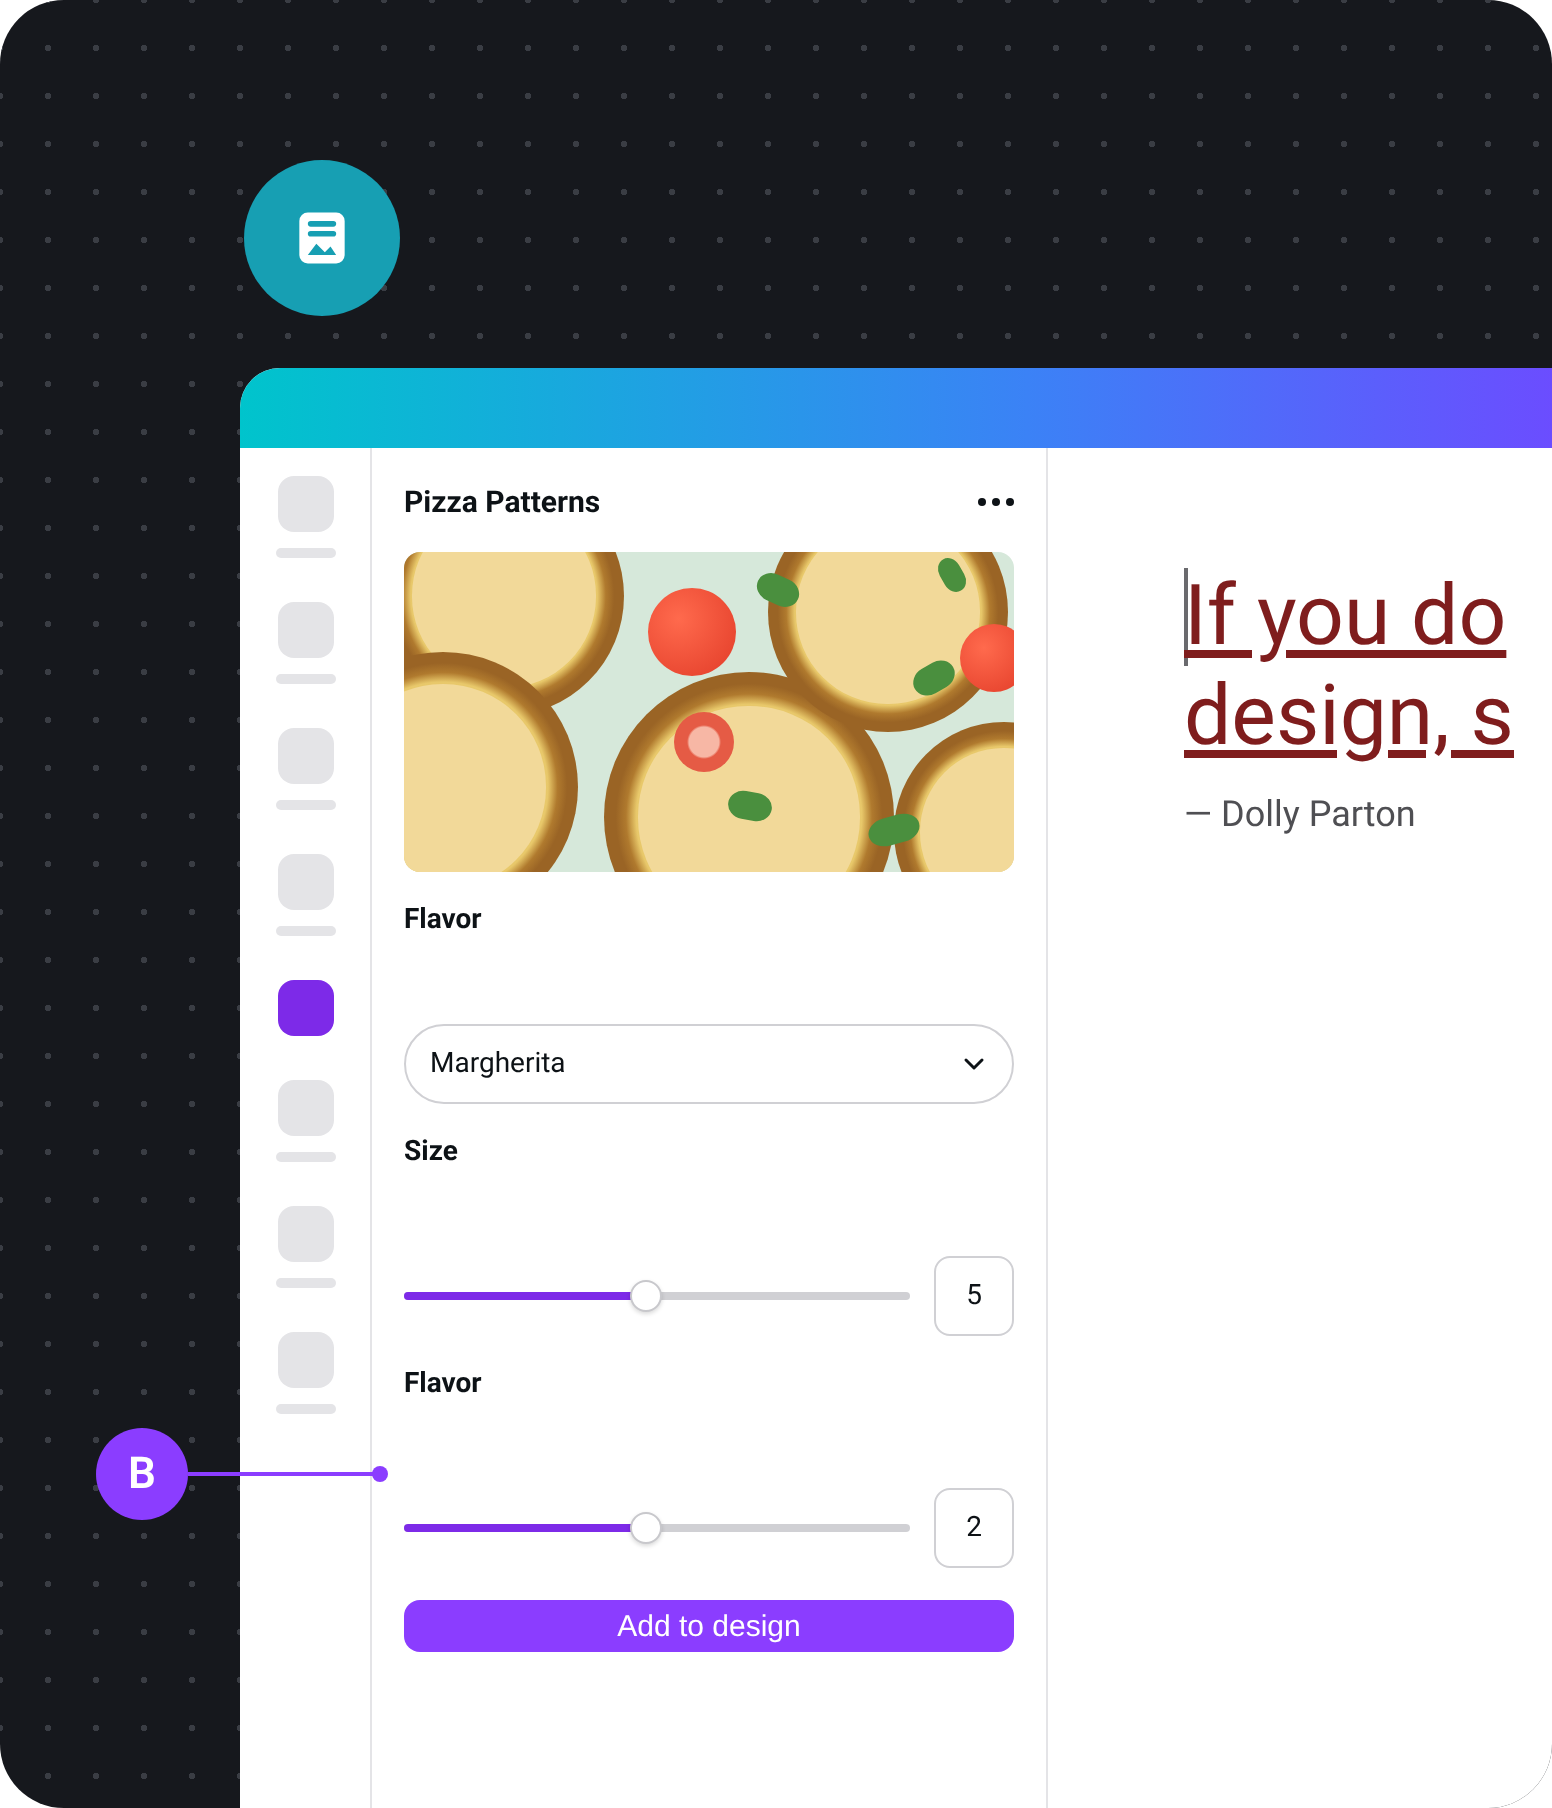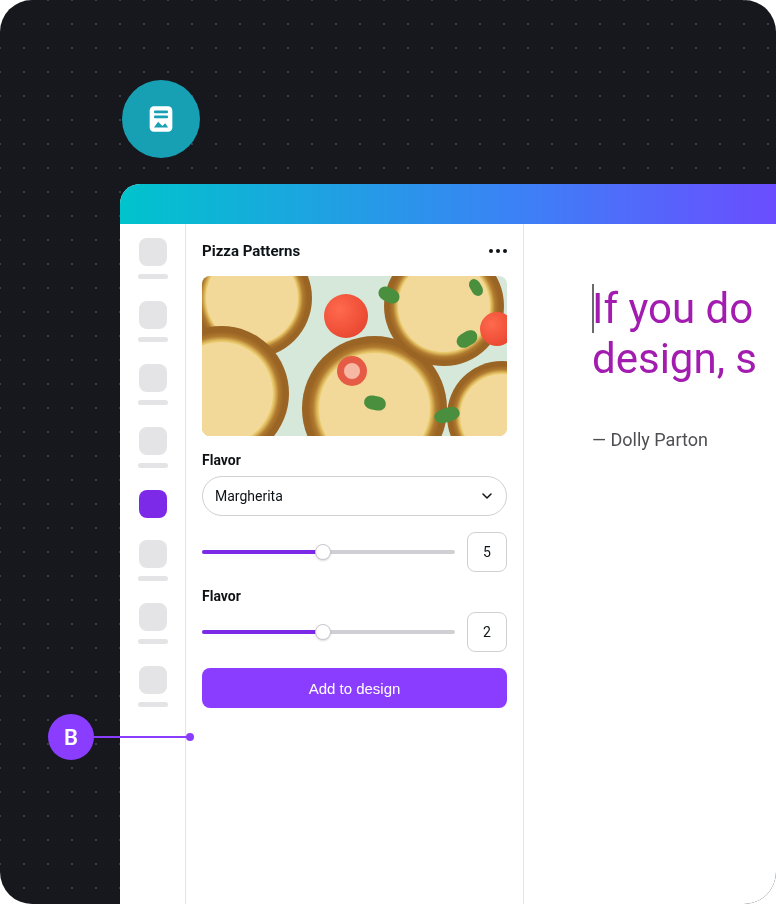--- a/index.html
+++ b/index.html
@@ -167,21 +167,21 @@
     height: 8px;
     border-radius: 50%;
     background: #1a1a1a;
   }
   .field-label {
     font-size: 14px;
     font-weight: 700;
     color: #0d1216;
     margin-bottom: 8px;
   }
-  .field-group { display: flex; flex-direction: column; }
+  .field-group { display: flex; flex-direction: column; gap: 36px; }
   .select {
     width: 100%;
     height: 40px;
     border: 1px solid #d0d0d4;
     border-radius: 20px;
     display: flex;
     align-items: center;
     justify-content: space-between;
     padding: 0 12px;
     font-size: 14px;
@@ -239,48 +239,49 @@
     border: 1px solid #d0d0d4;
     border-radius: 8px;
     display: flex;
     align-items: center;
     justify-content: center;
     font-size: 14px;
     color: #0d1216;
   }
   .cta {
     width: 100%;
-    height: 40px;
+    height: 26px;
     border: none;
     border-radius: 8px;
     background: #8b3dff;
     color: #fff;
     font-size: 15px;
     font-weight: 500;
     cursor: pointer;
   }
   .canvas {
     flex: 1;
     padding: 60px 0 0 68px;
     position: relative;
   }
   .quote-text {
     font-size: 42px;
-    color: #a21caf;
+    color: #7f1d1d;
     line-height: 1.2;
     white-space: nowrap;
+    text-decoration: underline;
   }
   .quote-text .cursor {
     border-left: 2px solid #6a6a6e;
     margin-right: -2px;
   }
   .attribution {
     font-size: 18px;
     color: #4f4f53;
-    margin-top: 44px;
+    margin-top: 12px;
   }
   
   .annot {
     position: absolute;
     top: 714px;
     left: 48px;
     display: flex;
     align-items: center;
     z-index: 10;
   }
@@ -420,20 +421,21 @@
             <span>Margherita</span>
             <span class="chevron">
               <svg viewBox="0 0 12 12" width="12" height="12">
                   <path d="M2 4 L6 8 L10 4" stroke="#0d1216" stroke-width="1.5" fill="none" stroke-linecap="round" stroke-linejoin="round"></path>
                 </svg>
             </span>
           </div>
         </div>
 
         <div class="field-group">
+          <div class="field-label">Size</div>
           <div class="slider-row">
             <div class="slider">
               <div class="track">
                   <div class="fill" style="width:48%"></div>
                 </div>
               <div class="thumb" style="left:48%"></div>
             </div>
             <div class="number-box">5</div>
           </div>
         </div>

